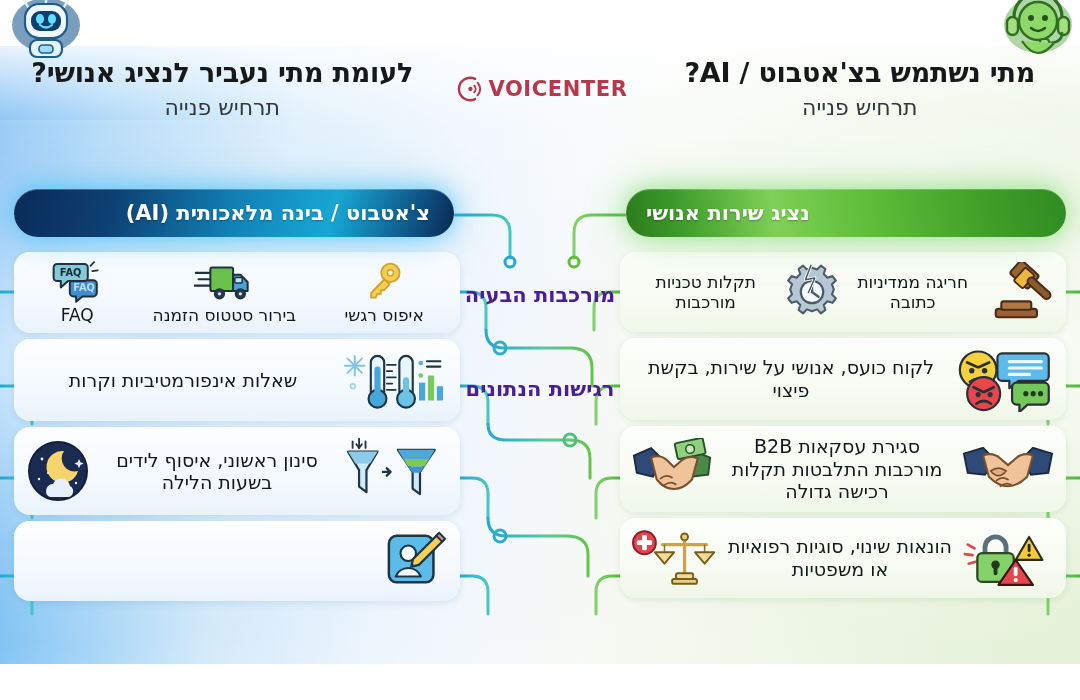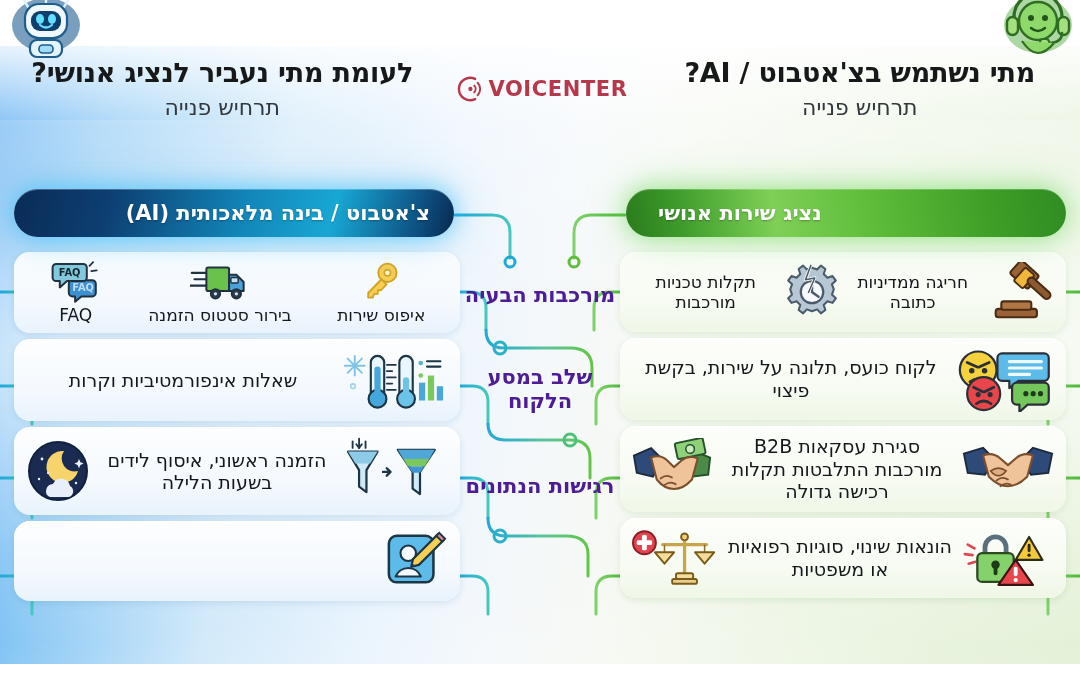--- a/index.html
+++ b/index.html
@@ -140,21 +140,21 @@
 
   #pill-human {
     right: 14px; top: 189px; width: 440px;
     background: linear-gradient(260deg, #2f8c22 0%, #3f9e27 18%, #5fbd3a 45%, #7ed056 66%, #3c9a2a 88%, #2b7a1c 100%);
     box-shadow: 0 0 22px rgba(110,220,90,0.58),
                 0 0 46px rgba(90,200,70,0.30),
                 inset 0 1px 0 rgba(255,255,255,0.22);
     justify-content: flex-end;
     padding-right: 78px;
   }
-  #pill-human .pill-label { margin-right: auto; padding-left: 32px; }
+  #pill-human .pill-label { margin-right: auto; padding-left: 20px; }
 
   .pill-avatar {
     position: absolute;
     width: 80px; height: 80px;
     top: -21px;
     z-index: 9;
   }
   #avatar-bot   { left: 6px; }
   #avatar-agent { right: 2px; }
 
@@ -376,35 +376,34 @@
     <circle cx="33" cy="39" r="3" fill="#23551a"></circle>
     <circle cx="47" cy="39" r="3" fill="#23551a"></circle>
     <path d="M33 49 Q40 55 47 49" stroke="#23551a" stroke-width="2.4" fill="none" stroke-linecap="round"></path>
     <path d="M64 54 Q64 64 50 64" fill="none" stroke="#2f6e22" stroke-width="2.6" stroke-linecap="round"></path>
     <rect x="42" y="60" width="9" height="7" rx="3" fill="#a4e07f" stroke="#2f6e22" stroke-width="2"></rect>
     <path d="M24 62 Q32 74 40 74 Q48 74 56 64" fill="#8fd96b" stroke="#2f6e22" stroke-width="2.2"></path>
   </svg>
 
   <div class="center-col">
     <div class="center-label">מורכבות הבעיה</div>
-    <div class="center-label">שלב במסע הלקוח</div>
     <div class="center-label">רגישות הנתונים</div>
   </div>
 
   <div class="col" id="col-left">
 
     <div class="card blue">
       <div class="row-items">
         <div class="item-stack">
           <svg class="ico" width="44" height="44" viewBox="0 0 48 48">
             <circle cx="31" cy="14" r="10" fill="#f6cf54" stroke="#d4a323" stroke-width="2"></circle>
             <circle cx="31" cy="14" r="3.4" fill="#fdf4d0" stroke="#d4a323" stroke-width="1.6"></circle>
             <path d="M24.5 21 L10 36 L10 41 L15 41 L16.5 37 L20.5 37 L20.5 33 L24 33 L30 26.5 Z" fill="#f6cf54" stroke="#d4a323" stroke-width="2" stroke-linejoin="round"></path>
           </svg>
-          <div class="card-text">איפוס שירות</div>
+          <div class="card-text">איפוס רגשי</div>
         </div>
 
         <div class="item-stack">
           <svg class="ico" width="60" height="44" viewBox="0 0 66 48">
             <line x1="2" y1="14" x2="20" y2="14" stroke="#21303d" stroke-width="2.4" stroke-linecap="round"></line>
             <line x1="5" y1="21" x2="20" y2="21" stroke="#21303d" stroke-width="2.4" stroke-linecap="round"></line>
             <line x1="0" y1="28" x2="20" y2="28" stroke="#21303d" stroke-width="2.4" stroke-linecap="round"></line>
             <rect x="18" y="8" width="25" height="26" rx="2" fill="#6cc24a" stroke="#21303d" stroke-width="2.2"></rect>
             <path d="M43 16 h8 l8 8 v10 h-16 z" fill="#4aa3dc" stroke="#21303d" stroke-width="2.2" stroke-linejoin="round"></path>
             <rect x="45" y="19" width="8" height="6" rx="1" fill="#bfe3f6" stroke="#21303d" stroke-width="1.6"></rect>
@@ -474,21 +473,21 @@
           <path d="M16 14 l-3 -4 M16 14 l3 -4"></path>
         </g>
         <path d="M4 18 H36 L24 38 V62 L16 56 V38 Z" fill="#cfe9f7" stroke="#1d3646" stroke-width="2.4" stroke-linejoin="round"></path>
         <path d="M4 18 H36 L28 31 H12 Z" fill="#8ecbe8"></path>
         <path d="M42 40 l8 0 M50 40 l-4 -4 M50 40 l-4 4" stroke="#1d3646" stroke-width="2.6" fill="none" stroke-linecap="round" stroke-linejoin="round"></path>
         <path d="M58 16 H98 L82 40 V64 L74 58 V40 Z" fill="#cfe9f7" stroke="#1d3646" stroke-width="2.4" stroke-linejoin="round"></path>
         <path d="M58 16 H98 L92 26 H64 Z" fill="#4fa8d9"></path>
         <path d="M64 26 H92 L87 34 H69 Z" fill="#7bc85c"></path>
         <path d="M69 34 H87 L82 41 H74 Z" fill="#3f94cd"></path>
       </svg>
-      <div class="card-text">הזמנה ראשוני, איסוף לידים בשעות הלילה</div>
+      <div class="card-text">סינון ראשוני, איסוף לידים בשעות הלילה</div>
       <svg class="ico" width="64" height="64" viewBox="0 0 64 64">
         <circle cx="32" cy="32" r="29" fill="#1b2a50" stroke="#12203f" stroke-width="2"></circle>
         <path d="M38 12 a16 16 0 1 0 14 20 a13 13 0 0 1 -14 -20 z" fill="#f6d36b"></path>
         <g fill="#eef3fb">
           <circle cx="16" cy="20" r="1.4"></circle>
             <circle cx="22" cy="34" r="1.1"></circle>
           <circle cx="13" cy="40" r="1.2"></circle>
             <circle cx="50" cy="44" r="1.2"></circle>
           <path d="M53 20 l1.4 3.2 3.2 1.4 -3.2 1.4 -1.4 3.2 -1.4 -3.2 -3.2 -1.4 3.2 -1.4 z"></path>
         </g>
@@ -557,21 +556,21 @@
               <line x1="64" y1="31" x2="86" y2="31"></line>
           </g>
           <path d="M72 40 h30 a5 5 0 0 1 5 5 v14 a5 5 0 0 1 -5 5 h-18 l-9 8 v-8 h-3 a5 5 0 0 1 -5 -5 v-14 a5 5 0 0 1 5 -5 z" fill="#74c75a" stroke="#2b3038" stroke-width="2.4" stroke-linejoin="round"></path>
           <g fill="#1f3a18">
             <circle cx="82" cy="52" r="2.8"></circle>
               <circle cx="90" cy="52" r="2.8"></circle>
               <circle cx="98" cy="52" r="2.8"></circle>
           </g>
         </g>
       </svg>
-      <div class="card-text">לקוח כועס, תלונה על שירות, בקשת פיצוי</div>
+      <div class="card-text">לקוח כועס, אנושי על שירות, בקשת פיצוי</div>
     </div>
 
     <div class="card green single h-tall">
       <svg class="ico" width="92" height="62" viewBox="0 0 96 64">
         <path d="M2 16 L22 10 L34 22 L24 38 L6 36 Z" fill="#2e4a78" stroke="#1d2a3d" stroke-width="2"></path>
         <path d="M94 16 L74 10 L62 22 L72 38 L90 36 Z" fill="#2e4a78" stroke="#1d2a3d" stroke-width="2"></path>
         <path d="M22 18 q10 -4 18 3 l8 7 8 -7 q8 -7 18 -3 l-6 22 q-10 10 -20 10 q-10 0 -20 -10 z" fill="#f0c49a" stroke="#7a4f2e" stroke-width="2.2" stroke-linejoin="round"></path>
         <path d="M30 34 q8 -6 16 0 q-8 10 -16 0 z" fill="#e0ae82" stroke="#7a4f2e" stroke-width="1.8"></path>
         <g stroke="#7a4f2e" stroke-width="1.8" stroke-linecap="round" fill="none">
           <path d="M36 44 q6 -5 12 -1"></path>

